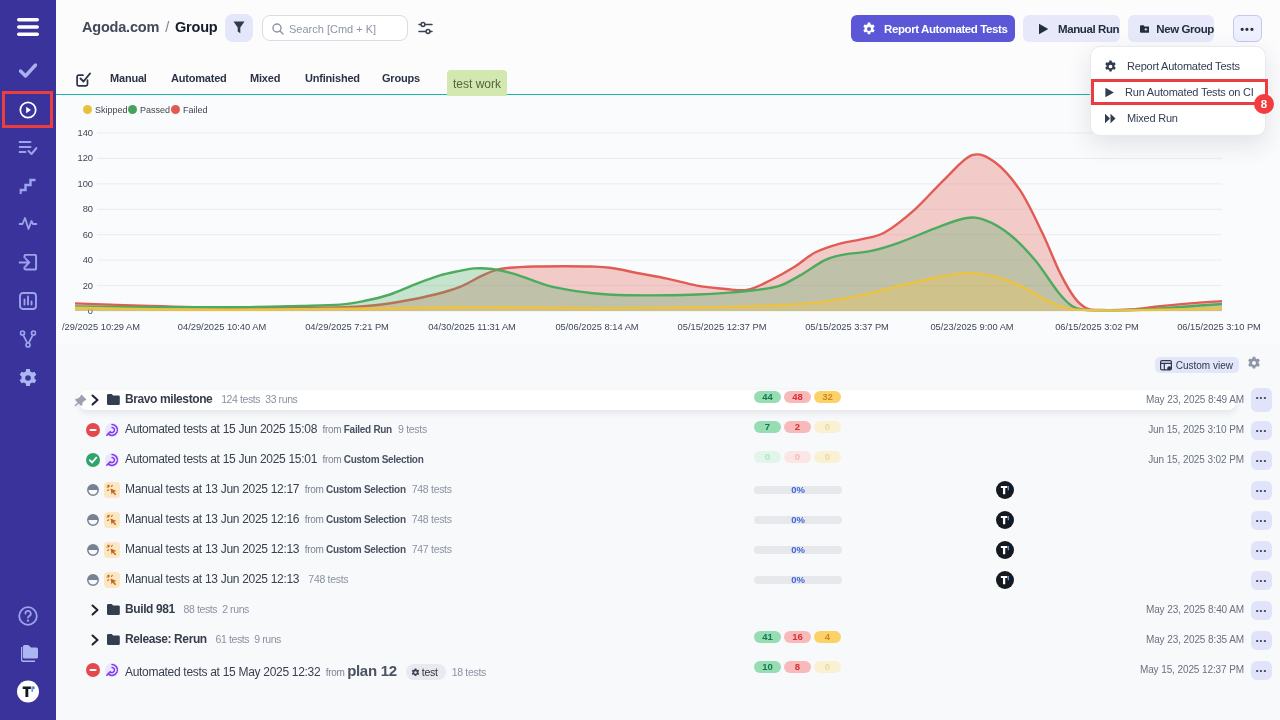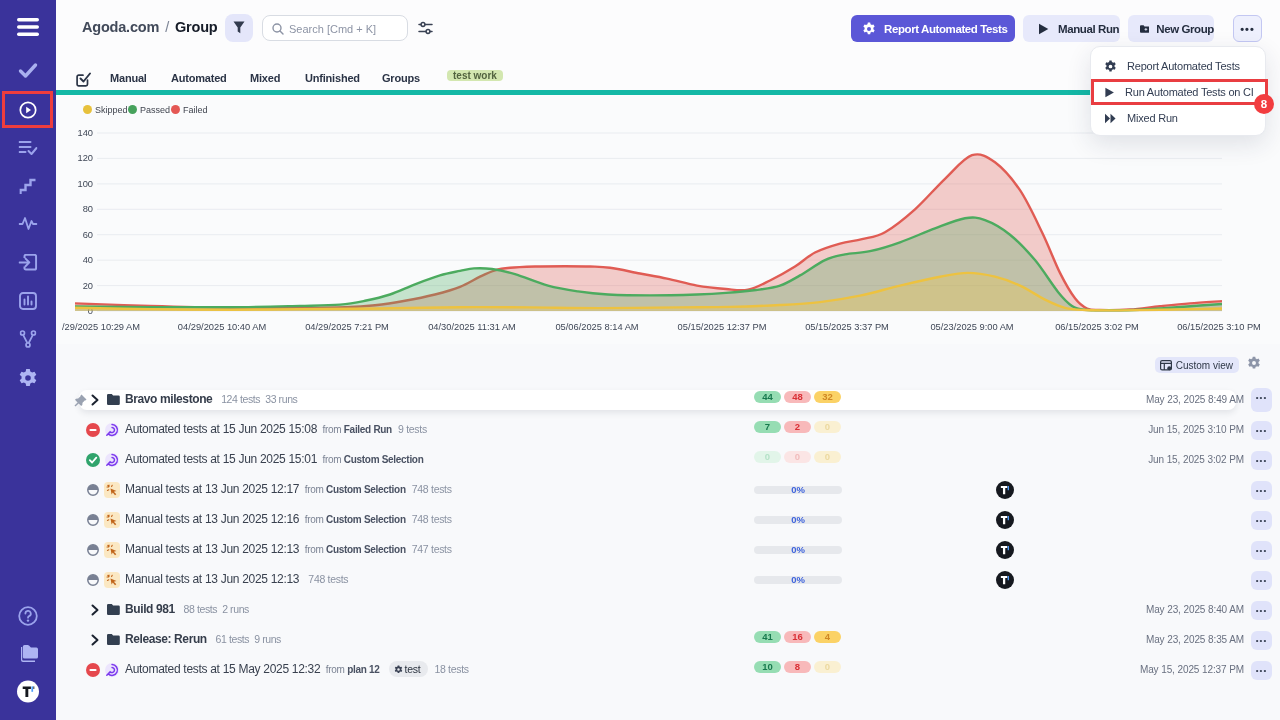--- a/index.html
+++ b/index.html
@@ -24,23 +24,23 @@
 #btn-manual { left:1023px; width:97px; background:#e7e9fb; color:#242d3f; }
 #btn-group  { left:1128px; width:86px; background:#e7e9fb; color:#242d3f; }
 #btn-dots   { left:1233px; width:29px; background:#eef0fd; border:1px solid #c3c7f2; color:#242d3f; justify-content:center; }
 
 #dd { position:absolute; left:1090px; top:46px; width:176px; height:90px; background:#fff; border:1px solid #e8eaef; border-radius:10px; box-shadow:0 8px 24px rgba(30,40,70,.12); z-index:40; }
 .dd-item { position:absolute; left:0; width:100%; height:26px; display:flex; align-items:center; font-size:11px; color:#323d52; font-weight:500; letter-spacing:-0.2px; white-space:nowrap; }
 .dd-item svg { margin:0 10px 0 13px; flex:none; }
 #dd-red { position:absolute; left:0px; top:32px; width:177px; height:26px; border:3px solid #e93d41; z-index:41; }
 #dd-badge { position:absolute; left:1254px; top:94px; width:20px; height:20px; background:#f23c3f; border-radius:50%; color:#fff; font-size:11.5px; font-weight:bold; text-align:center; line-height:20px; z-index:42; }
 
-#tabs { position:absolute; left:56px; top:64px; height:31px; width:1196px; background:#fcfcfd; border-bottom:5px solid #14b8a6; }
+#tabs { position:absolute; left:56px; top:64px; height:31px; width:1196px; background:#fcfcfd; border-bottom:1px solid #14b8a6; }
 .tab { position:absolute; top:8px; font-size:11px; font-weight:bold; color:#2b3446; letter-spacing:-0.2px; }
-.pill-tw { position:absolute; left:391px; top:6px; background:#d3e7b0; color:#536440; font-size:10px; font-weight:700; border-radius:4px; padding:0 6px; }
+.pill-tw { position:absolute; left:391px; top:6px; background:#d3e7b0; color:#536440; font-size:12px; font-weight:400; border-radius:4px; padding:7px 6px; }
 
 #chartzone { position:absolute; left:56px; top:96px; width:1224px; height:248px; background:#fafbfc; }
 .legend { position:absolute; top:9px; font-size:9px; color:#40454f; }
 .legend i { display:inline-block; width:9px; height:9px; border-radius:50%; margin-right:3px; vertical-align:-1px; }
 
 #tablezone { position:absolute; left:56px; top:344px; width:1224px; height:376px; background:#f8f9fb; }
 .cvbtn { white-space:nowrap;  position:absolute; right:41px; top:13px; height:16px; background:#e3e6fa; border-radius:5px; font-size:10px; font-weight:500; color:#2f3847; display:flex; align-items:center; padding:0 6px 0 5px; }
 .row { position:absolute; left:0; width:1224px; height:30px;margin-left:8px; }
 .title { position:absolute; font-size:12px; font-weight:500; color:#39414f; letter-spacing:-0.3px; white-space:nowrap; }
 .title.grp { font-weight:bold; color:#353d4b; letter-spacing:-0.4px; }
@@ -431,21 +431,21 @@
 
   <div class="row" style="top:311px">
     <svg class="abs" style="left:22px;top:8px" width="14" height="14" viewBox="0 0 14 14">
         <circle cx="7" cy="7" r="7" fill="#e5484d"></circle>
         <rect x="3.4" y="5.9" width="7.2" height="2.2" rx="1.1" fill="#fff"></rect>
       </svg>
     <svg class="abs" style="left:41px;top:8px" width="14" height="14" viewBox="0 0 14 14">
         <circle cx="7" cy="7" r="7" fill="#ece5fd"></circle>
         <path d="M7 1.6 a5.4 5.4 0 1 1 -3.8 9.2 M7 4.4 a2.6 2.6 0 1 1 -1.9 4.5 L1.8 12.2" stroke="#7c3aed" stroke-width="1.5" fill="none" stroke-linecap="round"></path>
       </svg>
-    <span class="title" style="left:61px;top:7px">Automated tests at 15 May 2025 12:32 <span class="from">&nbsp;from <b style="color:#4a5263;font-size:10px">plan 12</b></span>&nbsp;&nbsp; <span class="tpill"><svg style="vertical-align:-1px;margin-right:2px" width="9" height="9" viewBox="0 0 20 20">
+    <span class="title" style="left:61px;top:7px">Automated tests at 15 May 2025 12:32 <span class="from">&nbsp;from <b style="color:#4a5263;font-size:15px">plan 12</b></span>&nbsp;&nbsp; <span class="tpill"><svg style="vertical-align:-1px;margin-right:2px" width="9" height="9" viewBox="0 0 20 20">
             <path fill="#3a4254" d="M8.2 1 h3.6 l.5 2.5 a6.7 6.7 0 0 1 1.8 1 l2.4 -.8 l1.8 3.1 l-1.9 1.7 a6.7 6.7 0 0 1 0 2 l1.9 1.7 l-1.8 3.1 l-2.4 -.8 a6.7 6.7 0 0 1 -1.8 1 l-.5 2.5 H8.2 l-.5 -2.5 a6.7 6.7 0 0 1 -1.8 -1 l-2.4 .8 l-1.8 -3.1 l1.9 -1.7 a6.7 6.7 0 0 1 0 -2 L1.7 6.8 l1.8 -3.1 l2.4 .8 a6.7 6.7 0 0 1 1.8 -1 Z M10 7.2 a2.8 2.8 0 1 0 0 5.6 a2.8 2.8 0 0 0 0 -5.6 Z"></path>
           </svg>test</span>&nbsp; <span class="meta">18 tests</span></span>
     <div class="badges">
         <span class="bdg bg-g">10</span>
         <span class="bdg bg-r">8</span>
         <span class="bdg bp-y">0</span>
       </div>
     <span class="date">May 15, 2025 12:37 PM</span>
     <div class="dots"></div>
   </div>

